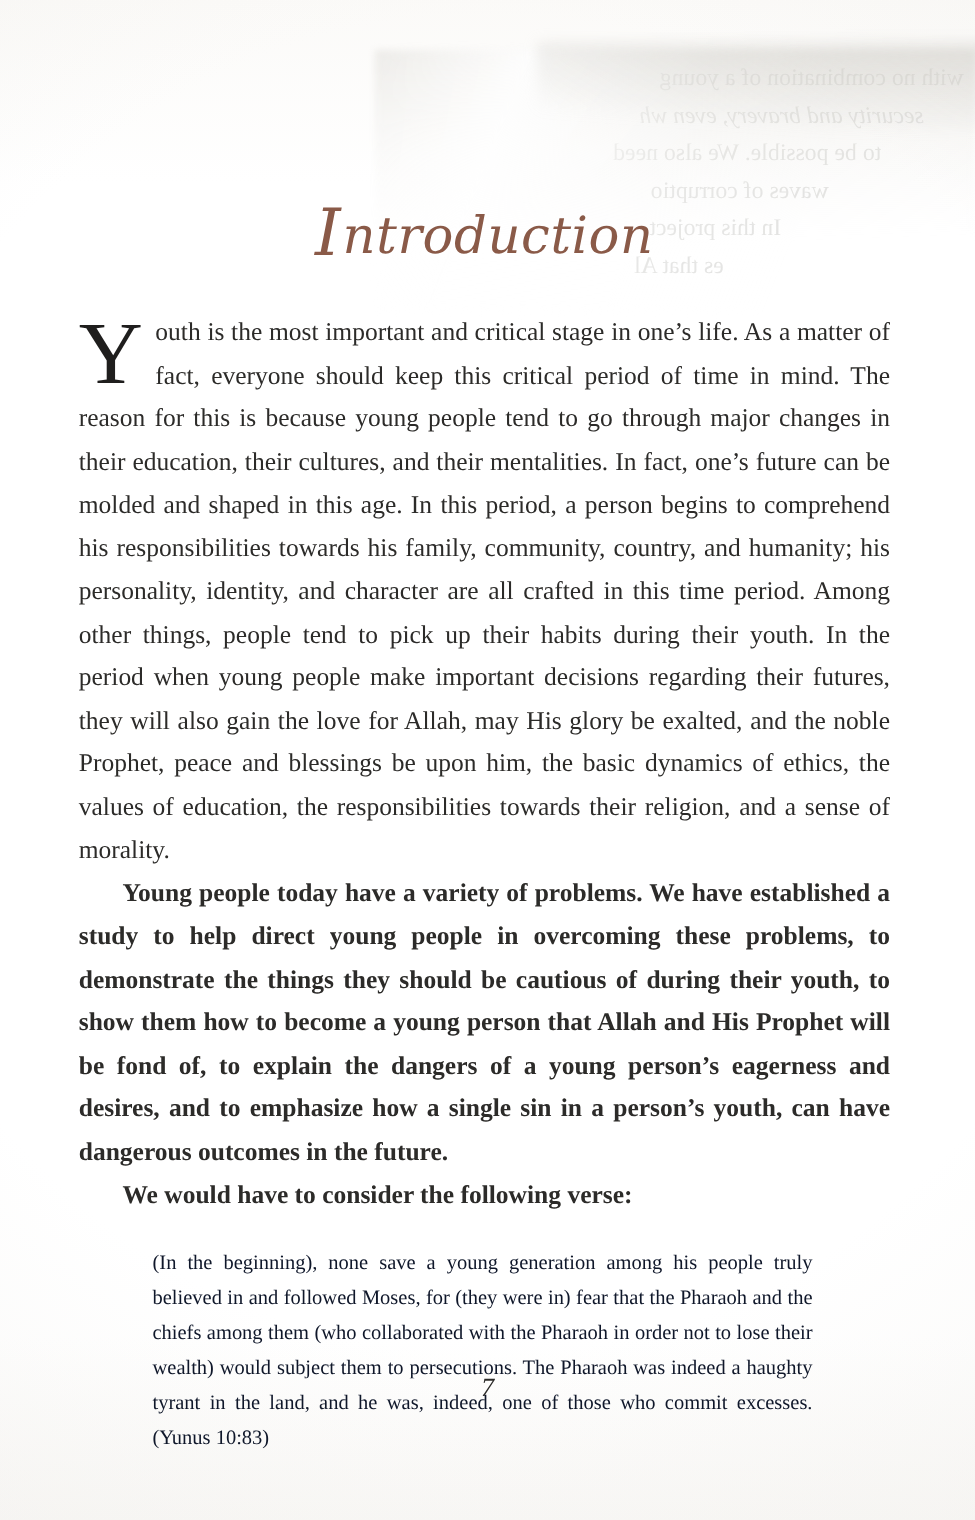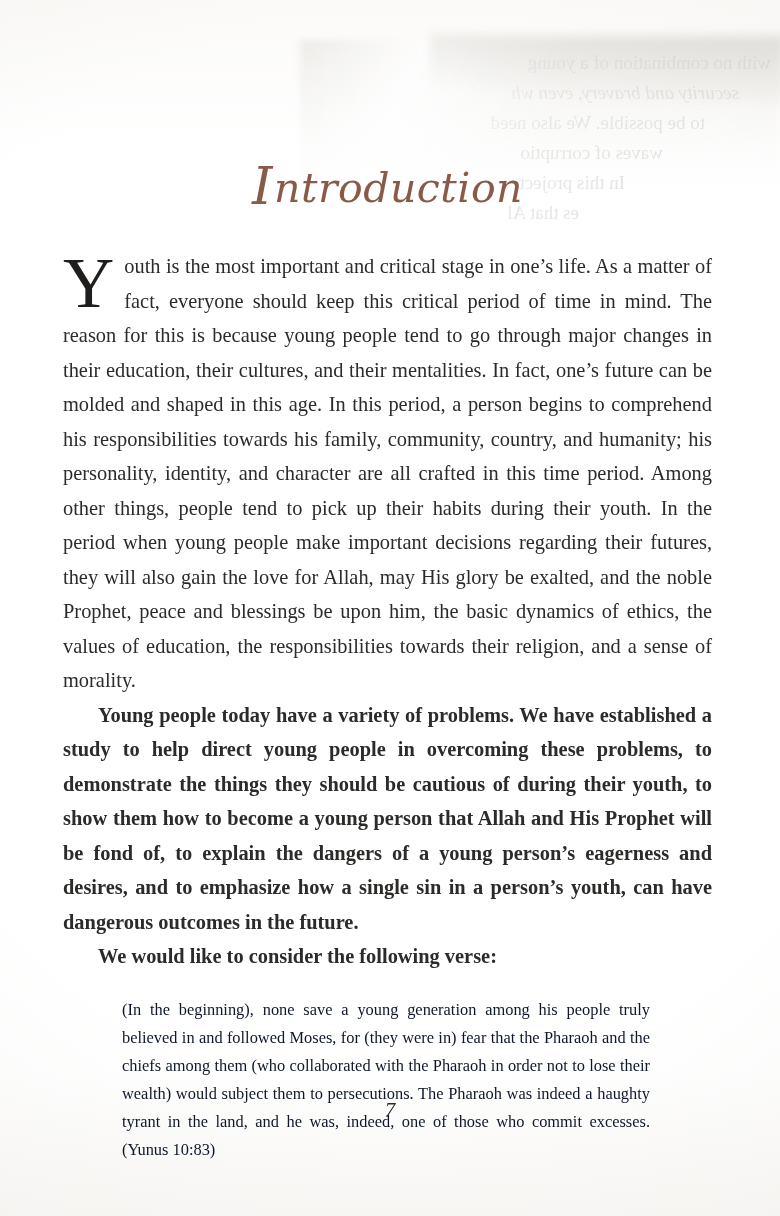--- a/index.html
+++ b/index.html
@@ -196,21 +196,21 @@
   <div class="content">
 
     <h1 class="chapter-title"><span class="cap-i">I</span><span>ntroduction</span></h1>
 
     <div class="body-block">
 
       <p class="para dropcap-para"><span class="dropcap">Y</span><span>outh is the most important and critical stage in one’s life. As a matter of fact, everyone should keep this critical period of time in mind. The reason for this is because young people tend to go through major changes in their education, their cultures, and their mentalities. In fact, one’s future can be molded and shaped in this age. In this period, a person begins to comprehend his responsibilities towards his family, community, country, and humanity; his personality, identity, and character are all crafted in this time period. Among other things, people tend to pick up their habits during their youth. In the period when young people make important decisions regarding their futures, they will also gain the love for Allah, may His glory be exalted, and the noble Prophet, peace and blessings be upon him, the basic dynamics of ethics, the values of education, the responsibilities towards their religion, and a sense of morality.</span></p>
 
       <p class="para indent">Young people today have a variety of problems. We have established a study to help direct young people in overcoming these problems, to demonstrate the things they should be cautious of during their youth, to show them how to become a young person that Allah and His Prophet will be fond of, to explain the dangers of a young person’s eagerness and desires, and to emphasize how a single sin in a person’s youth, can have dangerous outcomes in the future.</p>
 
-      <p class="para indent">We would like to consider the following verse:</p>
+      <p class="para indent">We would have to consider the following verse:</p>
 
       <blockquote class="verse-block">(In the beginning), none save a young generation among his people truly believed in and followed Moses, for (they were in) fear that the Pharaoh and the chiefs among them (who collaborated with the Pharaoh in order not to lose their wealth) would subject them to persecutions. The Pharaoh was indeed a haughty tyrant in the land, and he was, indeed, one of those who commit excesses. (Yunus 10:83)</blockquote>
 
     </div>
   </div>
 
   <div class="page-number">7</div>
 
 </div>
 

